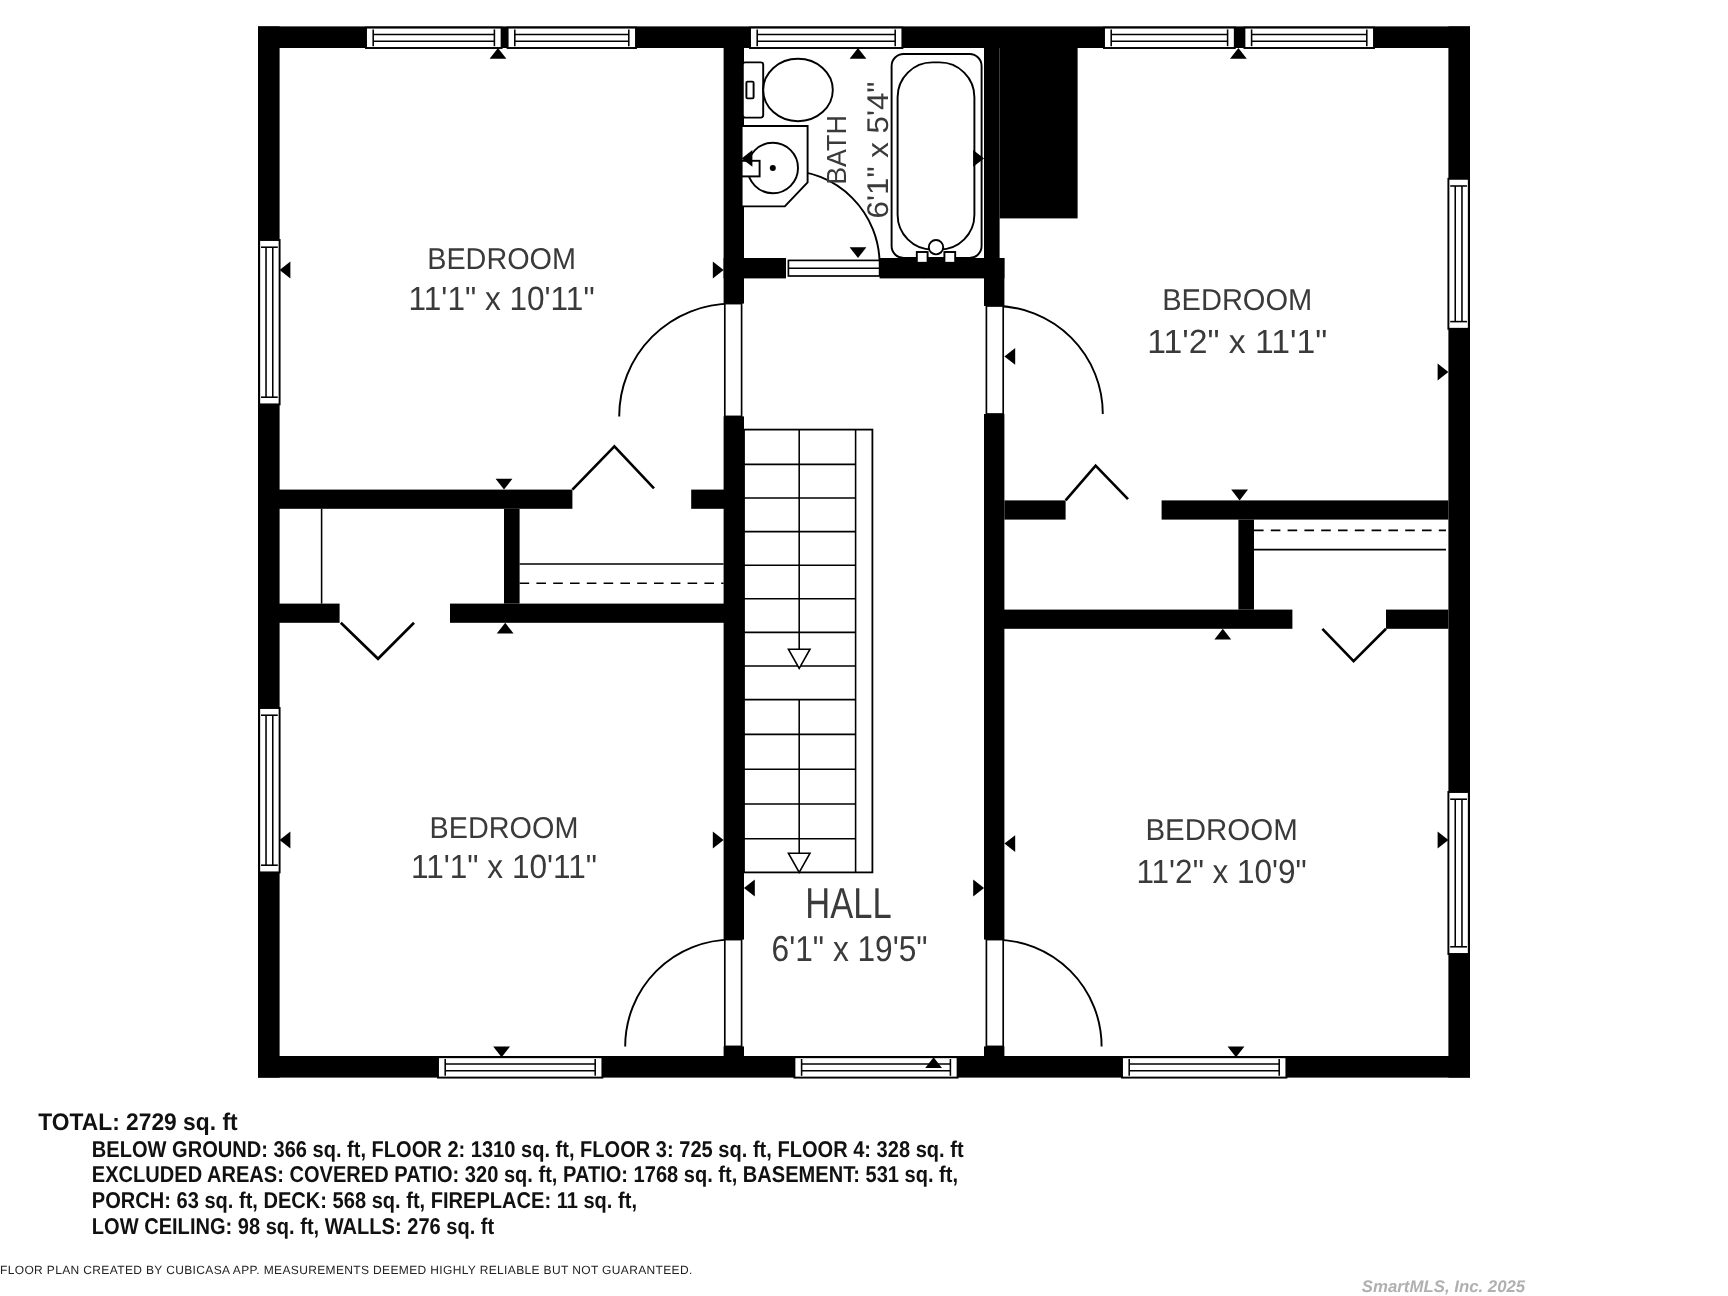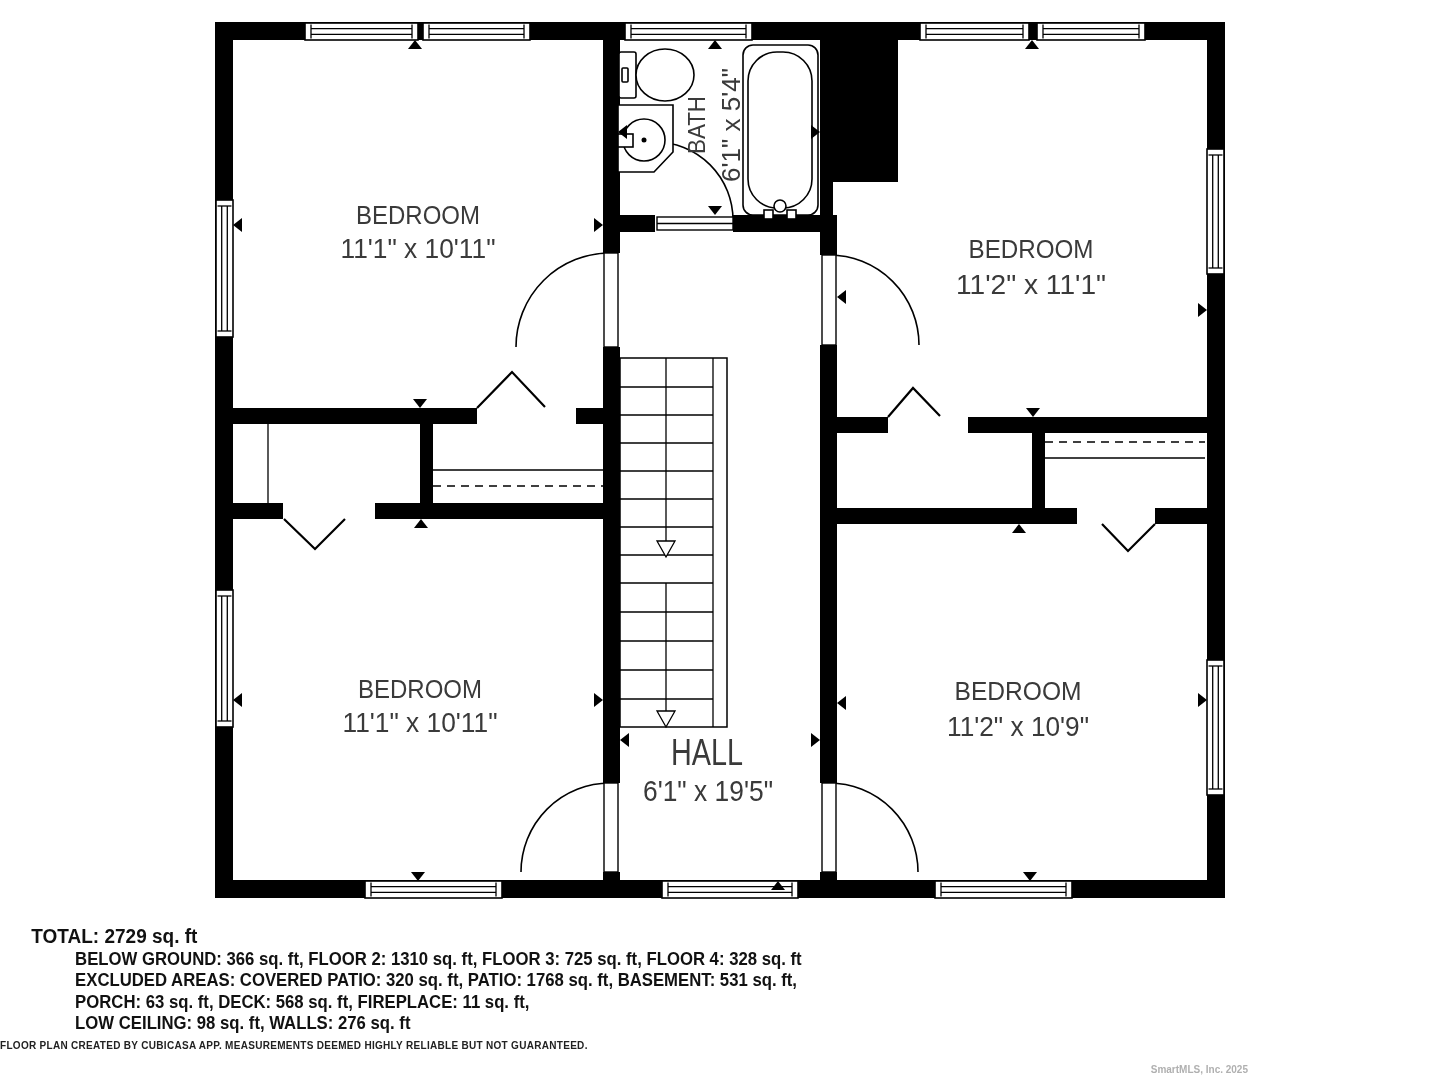--- a/index.html
+++ b/index.html
@@ -1,17 +1,17 @@
 <!DOCTYPE html>
 <html><head>
 <meta charset="utf-8">
 <style>
   html,body{margin:0;padding:0;background:#fff;}
   .page{position:relative;width:1252px;height:1080px;background:#fff;overflow:hidden;
-        font-family:"Liberation Sans",sans-serif;}
+        font-family:"Liberation Sans",sans-serif;padding-left:23px;}
   svg.plan{position:absolute;top:0;left:0;}
 
   
   .wl{fill:#000;}
   .wrect{fill:#fff;stroke:#000;stroke-width:1.6;}
   .thin{stroke:#000;stroke-width:1.3;fill:none;}
   .dashln{stroke:#000;stroke-width:1.3;fill:none;stroke-dasharray:8 6;}
   .leaf{fill:#fff;stroke:#000;stroke-width:1.4;}
   .arc{fill:none;stroke:#000;stroke-width:1.6;}
   .chev{fill:none;stroke:#000;stroke-width:2.2;}
@@ -26,22 +26,22 @@
   .rdims{font-size:28px;}
   .hname{font-size:36px;}
   .hdims{font-size:30px;}
   .bname{font-size:23px;}
   .bdims{font-size:25px;}
 
   
   .footer{position:absolute;top:926px;left:0;width:100%;color:#111;}
   .f-total{font-size:20px;font-weight:bold;line-height:21.5px;transform:scaleX(0.95);}
   .f-line{font-size:19px;font-weight:bold;line-height:21.5px;transform:scaleX(0.88);}
-  .f-attr{margin-top:6px;font-size:10px;font-weight:bold;letter-spacing:0.3px;color:#222;}
-  .watermark{position:absolute;top:1064px;right:4px;font-size:10px;font-weight:bold;color:#b0b0b0;}
+  .f-attr{margin-top:20px;font-size:10px;font-weight:normal;letter-spacing:0.3px;color:#222;}
+  .watermark{position:absolute;top:1064px;right:4px;font-size:14px;font-weight:bold;color:#b0b0b0;font-style:italic;}
 </style>
 </head>
 <body>
 
 <div class="page">
 
   <svg id="plan" class="plan" width="1440" height="910" viewBox="0 0 1440 910">
 
     <g id="g-walls">
         <rect x="215" y="22" width="1010" height="18" class="wl"></rect>

